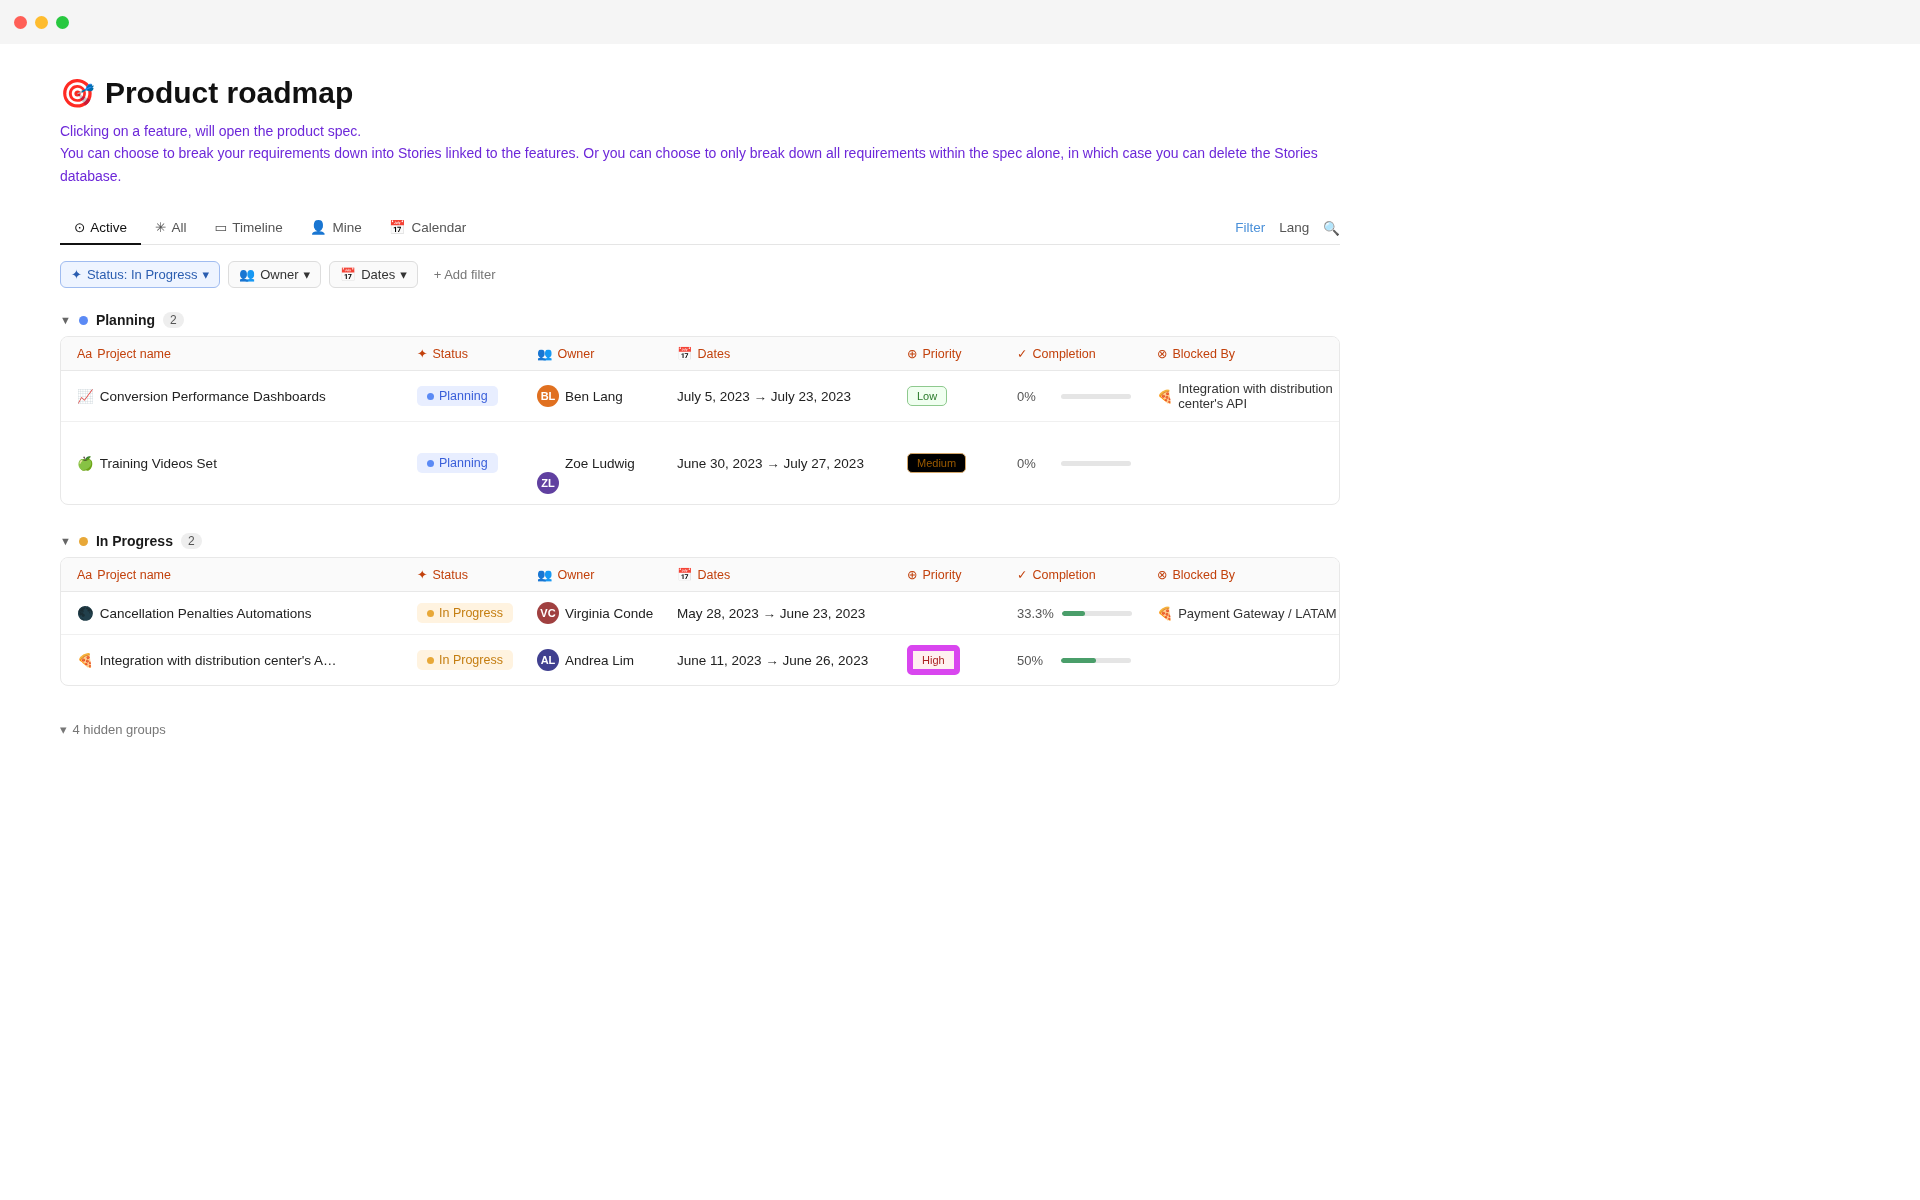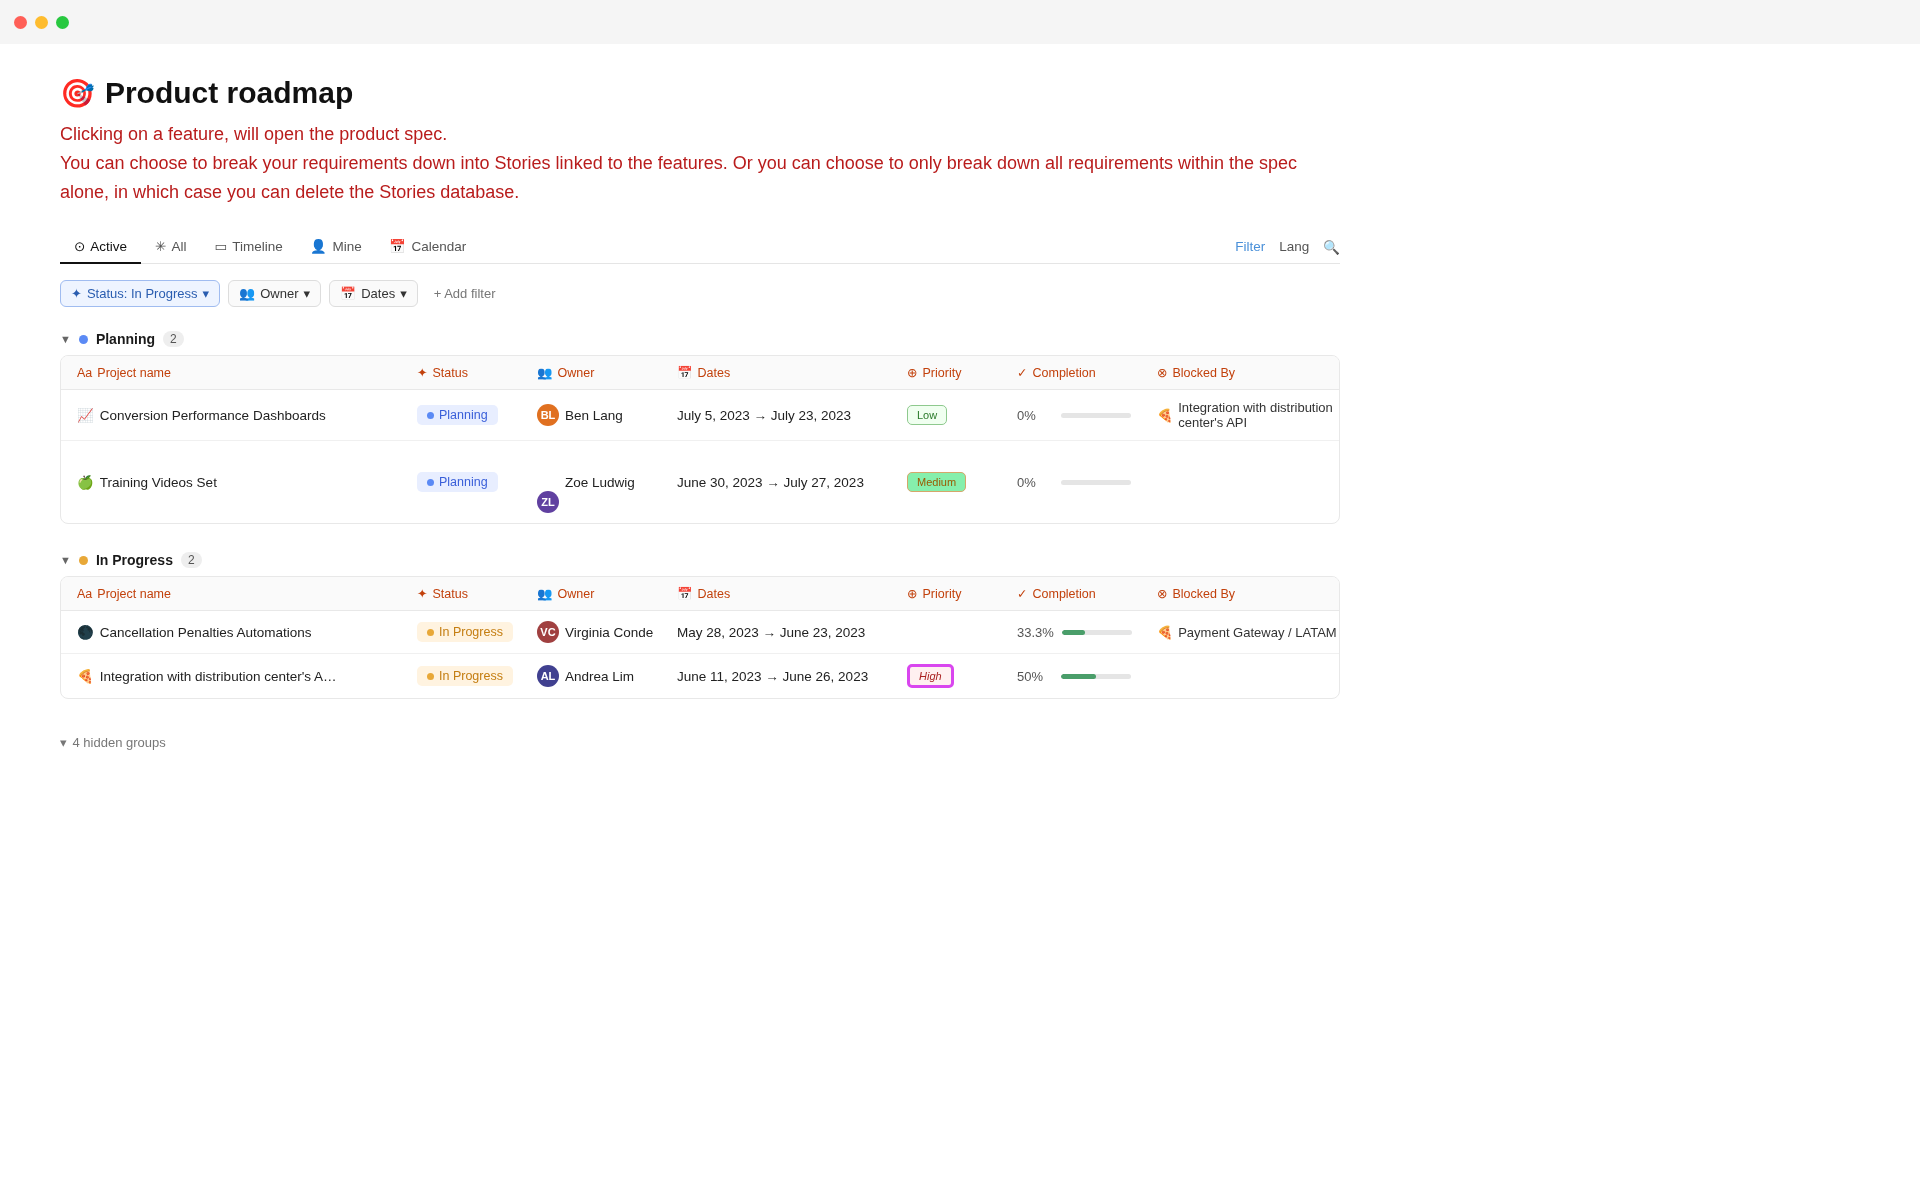--- a/index.html
+++ b/index.html
@@ -43,22 +43,22 @@
     }
     .page-icon {
       font-size: 28px;
     }
     .page-title {
       font-size: 30px;
       font-weight: 700;
       color: #111;
     }
     .page-desc {
-      font-size: 18px;
-      color: #b91c1c;
+      font-size: 14px;
+      color: #6d28d9;
       line-height: 1.6;
       margin-bottom: 24px;
     }
 
     
     .tabs {
       display: flex;
       align-items: center;
       border-bottom: 1px solid #e5e5e5;
       margin-bottom: 16px;
@@ -237,27 +237,26 @@
       font-weight: 500;
     }
     .priority-low {
       border: 1px solid #8ec98e;
       color: #2a7a2a;
       background: #f0fff0;
     }
     .priority-medium {
       border: 1px solid #d4a76a;
       color: #9a5a00;
-      background: #86efac;
+      background: #000000;
     }
     .priority-high {
-      border: 3px solid #d946ef;
+      border: 6px solid #d946ef;
       color: #aa2222;
       background: #fff0f0;
-      font-style: italic;
     }
 
     
     .progress-cell {
       display: flex;
       align-items: center;
       gap: 8px;
     }
     .progress-pct {
       font-size: 13px;

